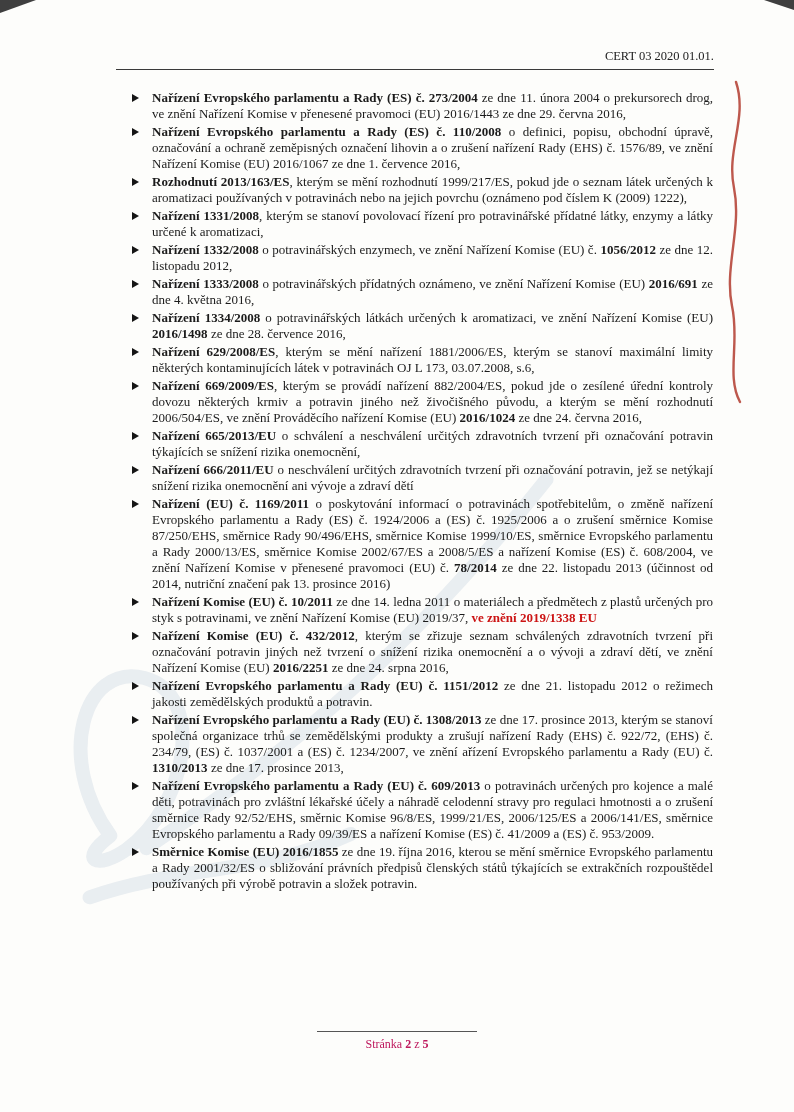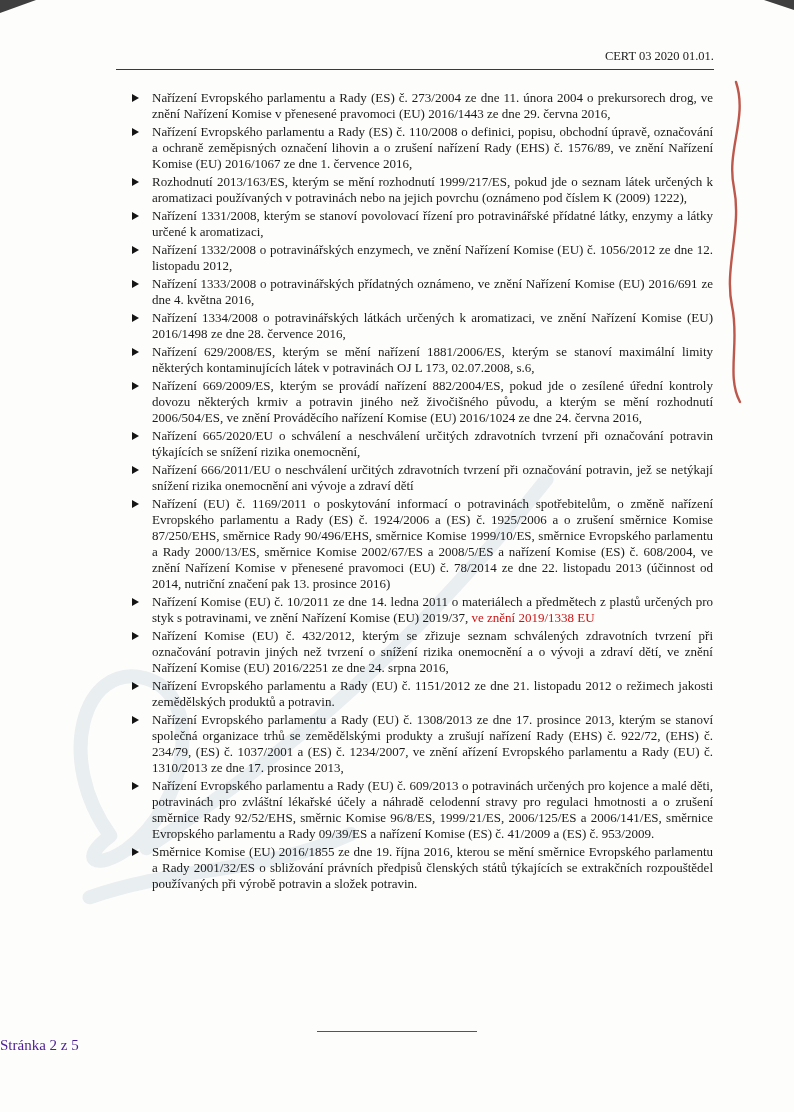--- a/index.html
+++ b/index.html
@@ -21,27 +21,27 @@
   .header { position:absolute; top:49px; left:116px; width:598px; text-align:right;
     font-size:12.5px; color:#222; }
   .header-rule { position:absolute; top:69px; left:116px; width:598px; border:none;
     border-top:1.5px solid #3a3a3a; }
 
   .reg-list { position:absolute; top:90px; left:131px; width:582px; list-style:none; }
   .reg-list li { position:relative; padding-left:21px; text-align:justify;
     font-size:13px; line-height:16px; margin-bottom:2px; }
   .bullet { position:absolute; left:1px; top:4px; width:0; height:0;
     border-left:7px solid #151515; border-top:4.5px solid transparent; border-bottom:4.5px solid transparent; }
-  .bold { font-weight:normal; }
-  .red { font-weight:normal; color:#cc1414; }
+  .bold { font-weight:bold; }
+  .red { font-weight:bold; color:#cc1414; }
 
   .footer-rule { position:absolute; top:1031px; left:317px; width:160px; border:none;
     border-top:1.2px solid #555; }
-  .footer { position:absolute; top:1037px; left:0; width:100%; text-align:left;
-    font-size:15px; color:#4c1d95; }
+  .footer { position:absolute; top:1037px; left:0; width:100%; text-align:center;
+    font-size:12px; color:#be185d; }
 </style>
 </head>
 <body>
 
 <div class="page">
 
   <div class="scan-corner scan-tl"></div>
   <div class="scan-corner scan-tr"></div>
 
   <svg class="watermark" viewBox="0 0 620 500">
@@ -62,23 +62,23 @@
   <hr class="header-rule">
 
   <ul class="reg-list" id="reg-list">
       <li><span class="bullet"></span><span><span class="bold">Nařízení Evropského parlamentu a Rady (ES) č. 273/2004</span><span> ze dne 11. února 2004 o prekursorech drog, ve znění Nařízení Komise v přenesené pravomoci (EU) 2016/1443 ze dne 29. června 2016,</span></span></li>
       <li><span class="bullet"></span><span><span class="bold">Nařízení Evropského parlamentu a Rady (ES) č. 110/2008</span><span> o definici, popisu, obchodní úpravě, označování a ochraně zeměpisných označení lihovin a o zrušení nařízení Rady (EHS) č. 1576/89, ve znění Nařízení Komise (EU) 2016/1067 ze dne 1. července 2016,</span></span></li>
       <li><span class="bullet"></span><span><span class="bold">Rozhodnutí 2013/163/ES</span><span>, kterým se mění rozhodnutí 1999/217/ES, pokud jde o seznam látek určených k aromatizaci používaných v potravinách nebo na jejich povrchu (oznámeno pod číslem K (2009) 1222),</span></span></li>
       <li><span class="bullet"></span><span><span class="bold">Nařízení 1331/2008</span><span>, kterým se stanoví povolovací řízení pro potravinářské přídatné látky, enzymy a látky určené k aromatizaci,</span></span></li>
       <li><span class="bullet"></span><span><span class="bold">Nařízení 1332/2008</span><span> o potravinářských enzymech, ve znění Nařízení Komise (EU) č. </span><span class="bold">1056/2012</span><span> ze dne 12. listopadu 2012,</span></span></li>
       <li><span class="bullet"></span><span><span class="bold">Nařízení 1333/2008</span><span> o potravinářských přídatných oznámeno, ve znění Nařízení Komise (EU) </span><span class="bold">2016/691</span><span> ze dne 4. května 2016,</span></span></li>
       <li><span class="bullet"></span><span><span class="bold">Nařízení 1334/2008</span><span> o potravinářských látkách určených k aromatizaci, ve znění Nařízení Komise (EU) </span><span class="bold">2016/1498</span><span> ze dne 28. července 2016,</span></span></li>
-      <li><span class="bullet"></span><span><span class="bold">Nařízení 629/2008/ES</span><span>, kterým se mění nařízení 1881/2006/ES, kterým se stanoví maximální limity některých kontaminujících látek v potravinách OJ L 173, 02.07.2008, s.6,</span></span></li>
+      <li><span class="bullet"></span><span><span class="bold">Nařízení 629/2008/ES</span><span>, kterým se mění nařízení 1881/2006/ES, kterým se stanoví maximální limity některých kontaminujících látek v potravinách OJ L 173, 03.07.2008, s.6,</span></span></li>
       <li><span class="bullet"></span><span><span class="bold">Nařízení 669/2009/ES</span><span>, kterým se provádí nařízení 882/2004/ES, pokud jde o zesílené úřední kontroly dovozu některých krmiv a potravin jiného než živočišného původu, a kterým se mění rozhodnutí 2006/504/ES, ve znění Prováděcího nařízení Komise (EU) </span><span class="bold">2016/1024</span><span> ze dne 24. června 2016,</span></span></li>
-      <li><span class="bullet"></span><span><span class="bold">Nařízení 665/2020/EU</span><span> o schválení a neschválení určitých zdravotních tvrzení při označování potravin týkajících se snížení rizika onemocnění,</span></span></li>
+      <li><span class="bullet"></span><span><span class="bold">Nařízení 665/2013/EU</span><span> o schválení a neschválení určitých zdravotních tvrzení při označování potravin týkajících se snížení rizika onemocnění,</span></span></li>
       <li><span class="bullet"></span><span><span class="bold">Nařízení 666/2011/EU</span><span> o neschválení určitých zdravotních tvrzení při označování potravin, jež se netýkají snížení rizika onemocnění ani vývoje a zdraví dětí</span></span></li>
       <li><span class="bullet"></span><span><span class="bold">Nařízení (EU) č. 1169/2011</span><span> o poskytování informací o potravinách spotřebitelům, o změně nařízení Evropského parlamentu a Rady (ES) č. 1924/2006 a (ES) č. 1925/2006 a o zrušení směrnice Komise 87/250/EHS, směrnice Rady 90/496/EHS, směrnice Komise 1999/10/ES, směrnice Evropského parlamentu a Rady 2000/13/ES, směrnice Komise 2002/67/ES a 2008/5/ES a nařízení Komise (ES) č. 608/2004, ve znění Nařízení Komise v přenesené pravomoci (EU) č. </span><span class="bold">78/2014</span><span> ze dne 22. listopadu 2013 (účinnost od 2014, nutriční značení pak 13. prosince 2016)</span></span></li>
       <li><span class="bullet"></span><span><span class="bold">Nařízení Komise (EU) č. 10/2011</span><span> ze dne 14. ledna 2011 o materiálech a předmětech z plastů určených pro styk s potravinami, ve znění Nařízení Komise (EU) 2019/37, </span><span class="red">ve znění 2019/1338 EU</span></span></li>
       <li><span class="bullet"></span><span><span class="bold">Nařízení Komise (EU) č. 432/2012</span><span>, kterým se zřizuje seznam schválených zdravotních tvrzení při označování potravin jiných než tvrzení o snížení rizika onemocnění a o vývoji a zdraví dětí, ve znění Nařízení Komise (EU) </span><span class="bold">2016/2251</span><span> ze dne 24. srpna 2016,</span></span></li>
       <li><span class="bullet"></span><span><span class="bold">Nařízení Evropského parlamentu a Rady (EU) č. 1151/2012</span><span> ze dne 21. listopadu 2012 o režimech jakosti zemědělských produktů a potravin.</span></span></li>
       <li><span class="bullet"></span><span><span class="bold">Nařízení Evropského parlamentu a Rady (EU) č. 1308/2013</span><span> ze dne 17. prosince 2013, kterým se stanoví společná organizace trhů se zemědělskými produkty a zrušují nařízení Rady (EHS) č. 922/72, (EHS) č. 234/79, (ES) č. 1037/2001 a (ES) č. 1234/2007, ve znění ařízení Evropského parlamentu a Rady (EU) č. </span><span class="bold">1310/2013</span><span> ze dne 17. prosince 2013,</span></span></li>
       <li><span class="bullet"></span><span><span class="bold">Nařízení Evropského parlamentu a Rady (EU) č. 609/2013</span><span> o potravinách určených pro kojence a malé děti, potravinách pro zvláštní lékařské účely a náhradě celodenní stravy pro regulaci hmotnosti a o zrušení směrnice Rady 92/52/EHS, směrnic Komise 96/8/ES, 1999/21/ES, 2006/125/ES a 2006/141/ES, směrnice Evropského parlamentu a Rady 09/39/ES a nařízení Komise (ES) č. 41/2009 a (ES) č. 953/2009.</span></span></li>
       <li><span class="bullet"></span><span><span class="bold">Směrnice Komise (EU) 2016/1855</span><span> ze dne 19. října 2016, kterou se mění směrnice Evropského parlamentu a Rady 2001/32/ES o sbližování právních předpisů členských států týkajících se extrakčních rozpouštědel používaných při výrobě potravin a složek potravin.</span></span></li>
     </ul>
 

